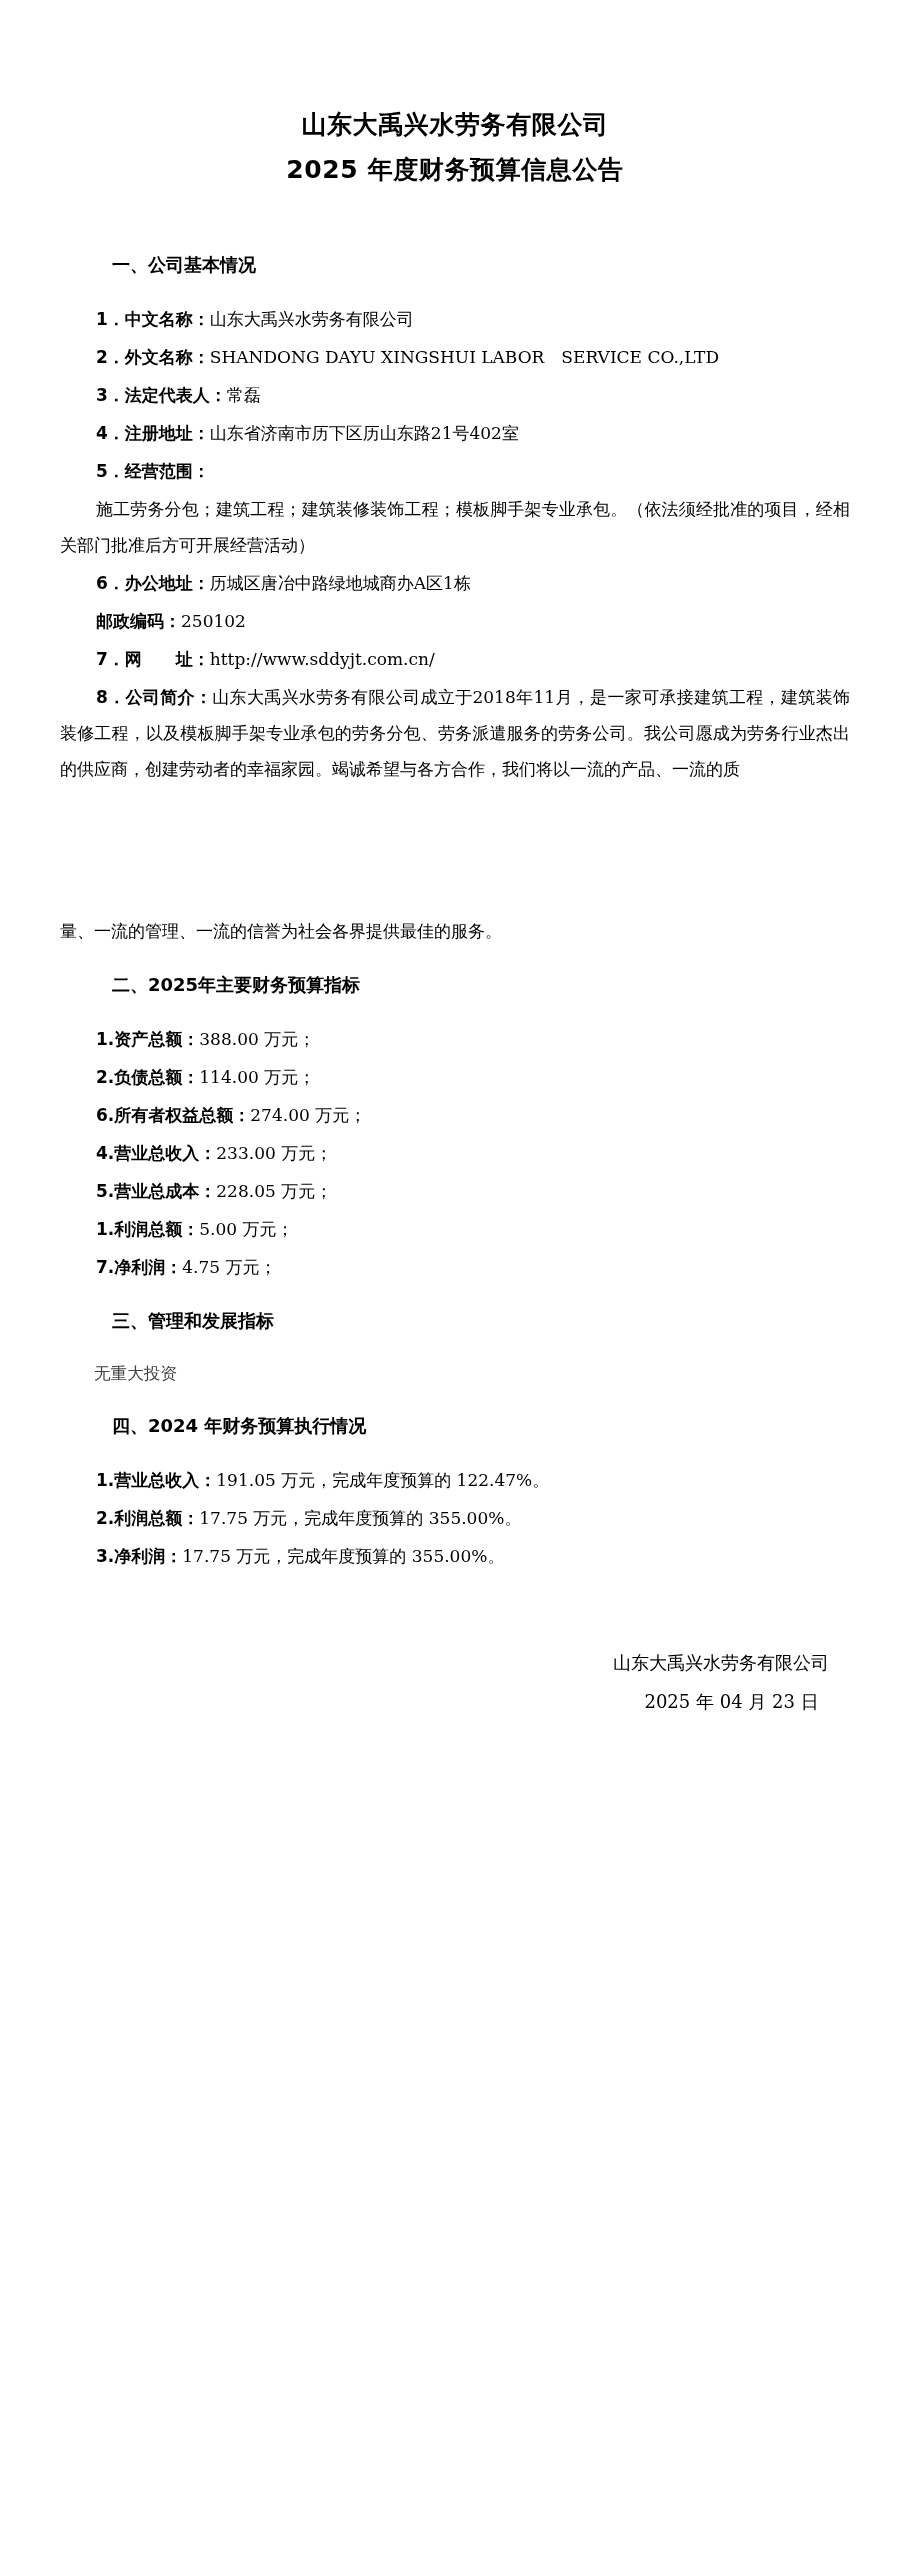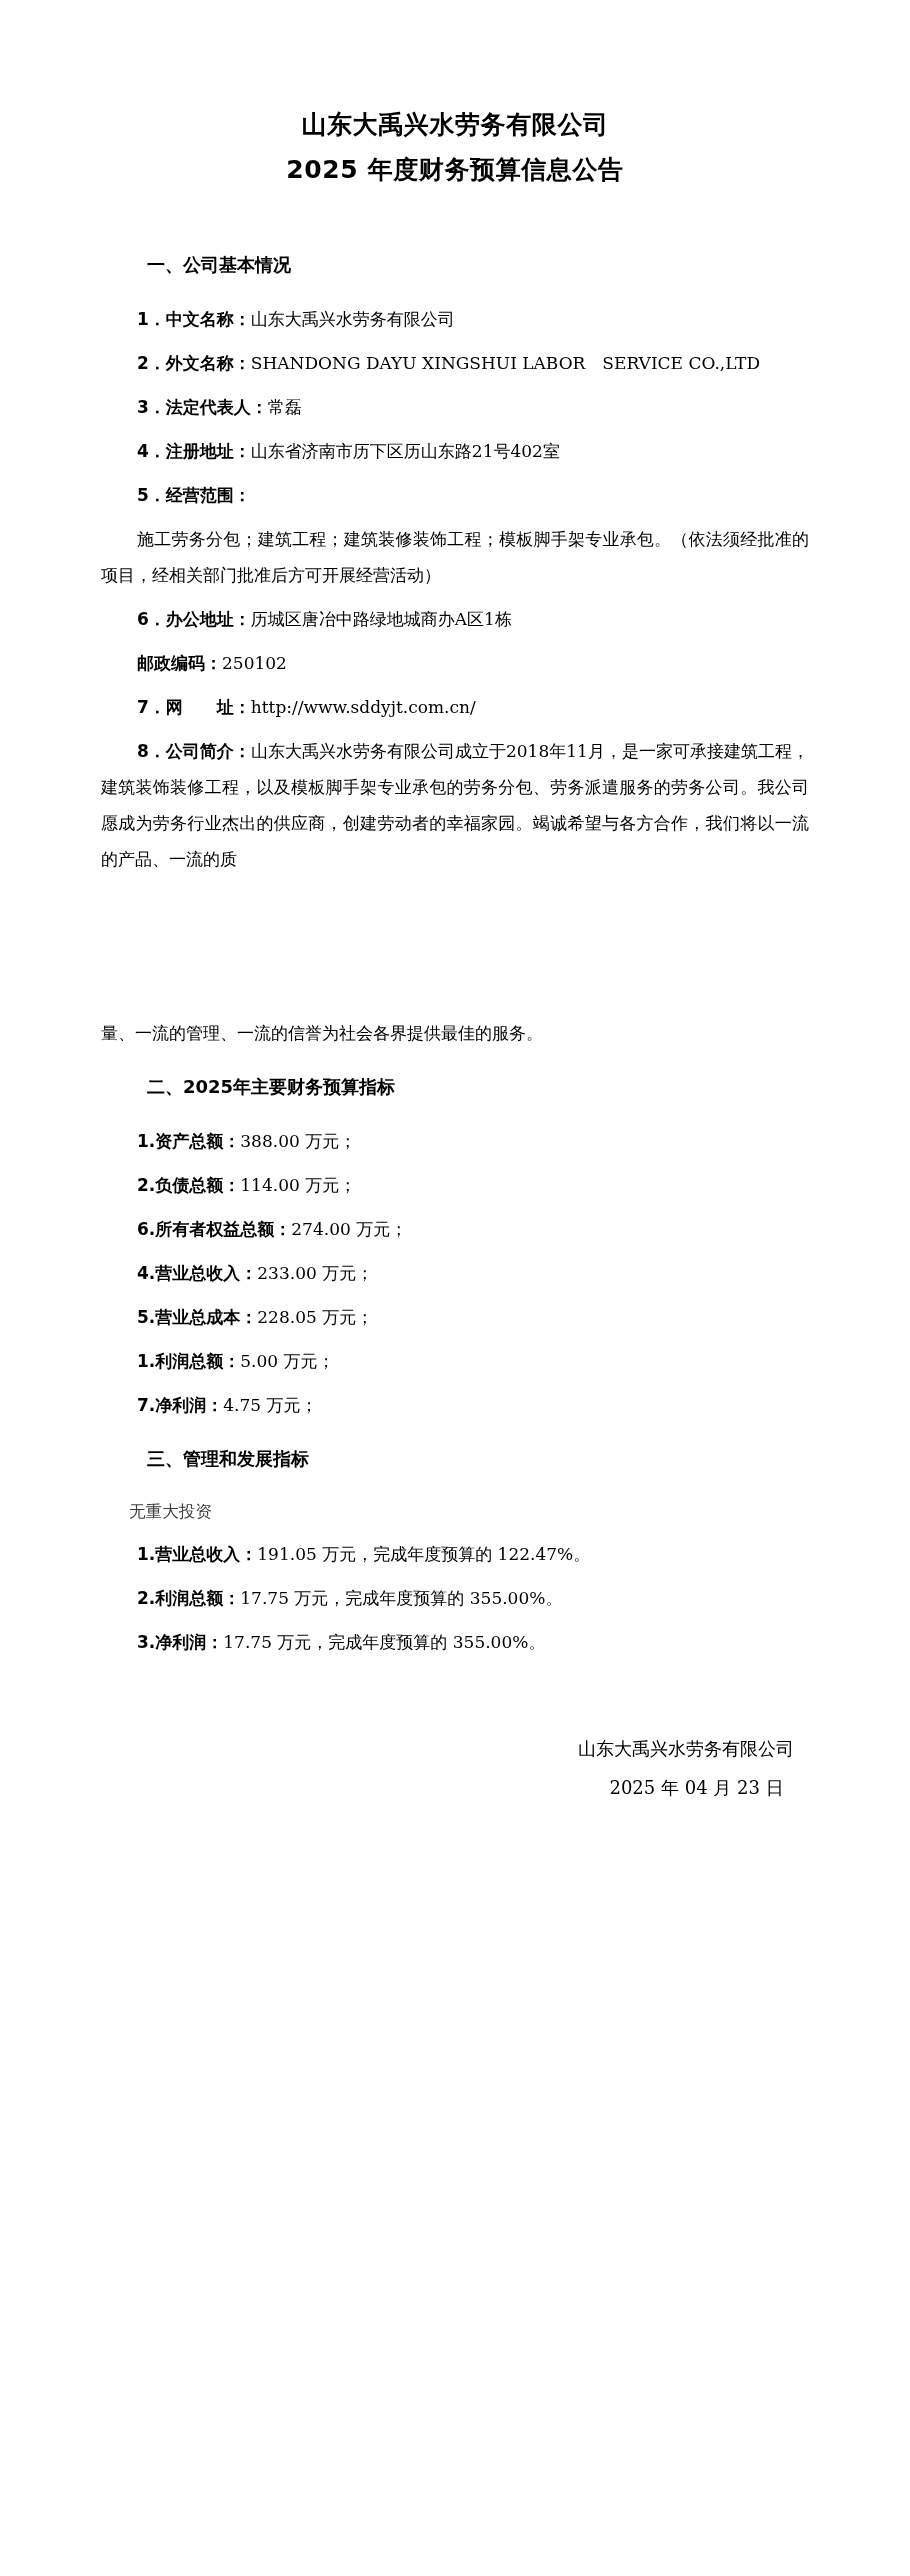--- a/index.html
+++ b/index.html
@@ -12,21 +12,21 @@
     height: 2576px;
     font-family: "DejaVu Serif", "Liberation Serif", serif;
     color: #000000;
     position: relative;
   }
   .page {
     position: relative;
     width: 910px;
     height: 2576px;
     box-sizing: border-box;
-    padding: 0 93px;
+    padding: 0 58px;
   }
   .title-block {
     padding-top: 102px;
     text-align: center;
   }
   .title-line {
     font-family: "DejaVu Sans", "Liberation Sans", sans-serif;
     font-weight: bold;
     font-size: 25px;
     line-height: 45px;
@@ -39,21 +39,21 @@
     font-family: "DejaVu Sans", "Liberation Sans", sans-serif;
     font-weight: bold;
     font-size: 18px;
     line-height: 36px;
     margin: 18px;
     padding: 0 0 0 36px;
   }
   p.para {
     font-size: 17px;
     line-height: 36px;
-    margin: 8px;
+    margin: 2px;
     padding: 0;
     text-indent: 36px;
     text-align: justify;
   }
   p.para.noindent {
     text-indent: 0;
   }
   .lbl {
     font-family: "DejaVu Sans", "Liberation Sans", sans-serif;
     font-weight: bold;
@@ -132,20 +132,21 @@
     <p class="para"><span class="lbl">5.营业总成本：</span><span>228.05 万元；</span></p>
 
     <p class="para"><span class="lbl">1.利润总额：</span><span>5.00 万元；</span></p>
 
     <p class="para"><span class="lbl">7.净利润：</span><span>4.75 万元；</span></p>
 
     <h2 class="section">三、管理和发展指标</h2>
 
     <p class="small-note">无重大投资</p>
 
+    <h2 class="section">四、2024 年财务预算执行情况</h2>
 
     <p class="para"><span class="lbl">1.营业总收入：</span><span>191.05 万元，完成年度预算的 122.47%。</span></p>
 
     <p class="para"><span class="lbl">2.利润总额：</span><span>17.75 万元，完成年度预算的 355.00%。</span></p>
 
     <p class="para"><span class="lbl">3.净利润：</span><span>17.75 万元，完成年度预算的 355.00%。</span></p>
 
     <div class="sig-block">
       <div class="sig-line">山东大禹兴水劳务有限公司</div>
       <div class="sig-line date">2025 年 04 月 23 日</div>

